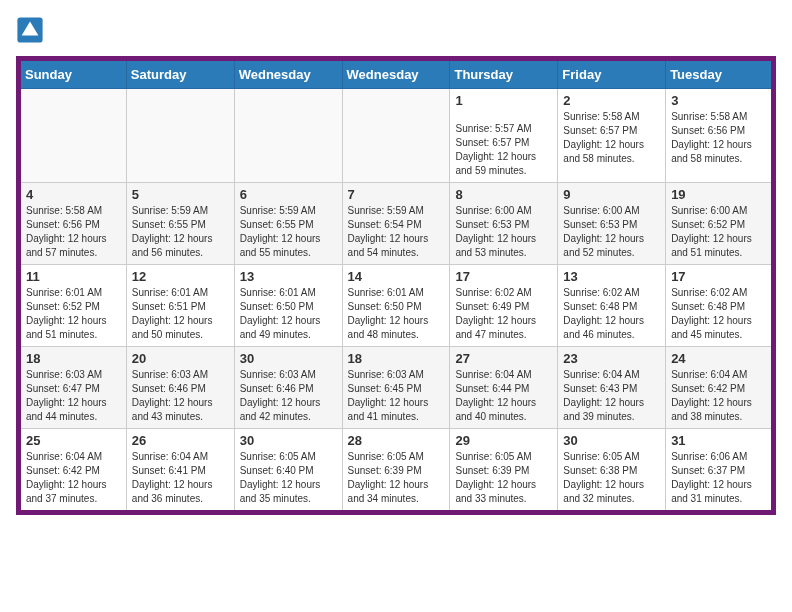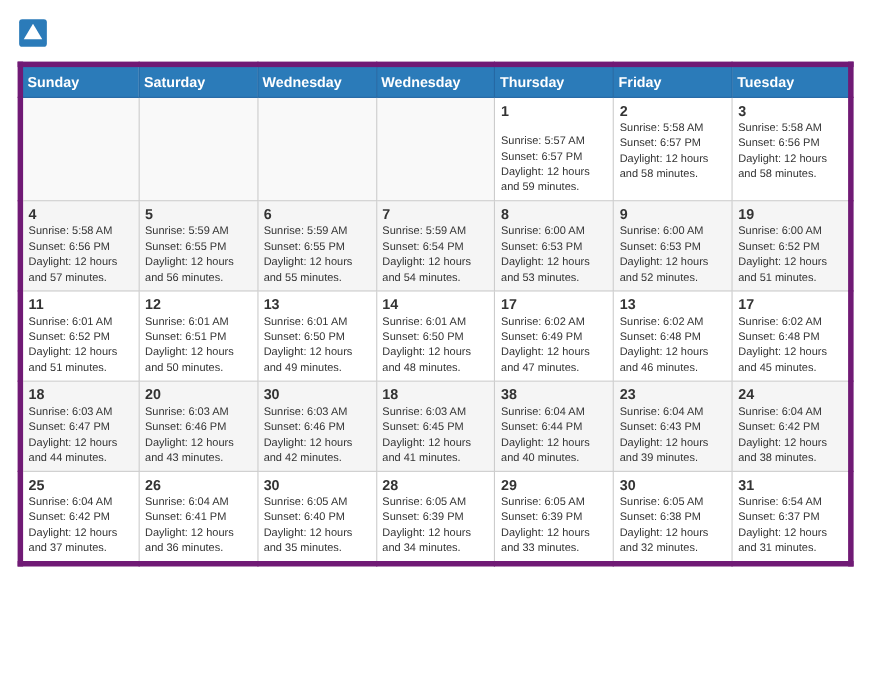--- a/index.html
+++ b/index.html
@@ -279,21 +279,21 @@
 and 42 minutes.</div>
         </td>
         <td>
           <span class="day-number">18</span>
           <div class="day-info" style="white-space: pre-line;">Sunrise: 6:03 AM
 Sunset: 6:45 PM
 Daylight: 12 hours
 and 41 minutes.</div>
         </td>
         <td>
-          <span class="day-number">38</span>
+          <span class="day-number">27</span>
           <div class="day-info" style="white-space: pre-line;">Sunrise: 6:04 AM
 Sunset: 6:44 PM
 Daylight: 12 hours
 and 40 minutes.</div>
         </td>
         <td>
           <span class="day-number">23</span>
           <div class="day-info" style="white-space: pre-line;">Sunrise: 6:04 AM
 Sunset: 6:43 PM
 Daylight: 12 hours
@@ -345,20 +345,20 @@
         </td>
         <td>
           <span class="day-number">30</span>
           <div class="day-info" style="white-space: pre-line;">Sunrise: 6:05 AM
 Sunset: 6:38 PM
 Daylight: 12 hours
 and 32 minutes.</div>
         </td>
         <td>
           <span class="day-number">31</span>
-          <div class="day-info" style="white-space: pre-line;">Sunrise: 6:54 AM
+          <div class="day-info" style="white-space: pre-line;">Sunrise: 6:06 AM
 Sunset: 6:37 PM
 Daylight: 12 hours
 and 31 minutes.</div>
         </td>
       </tr>
     </tbody>
 </table>
 
 </body></html>

